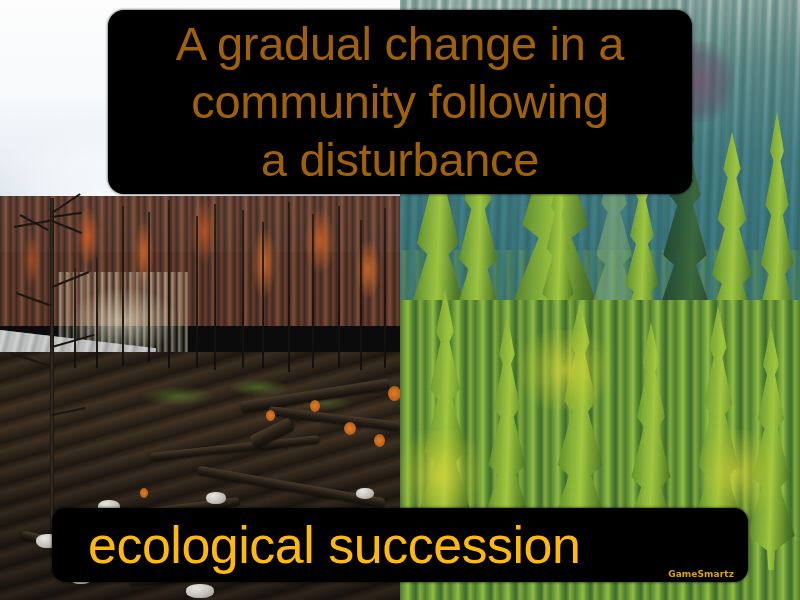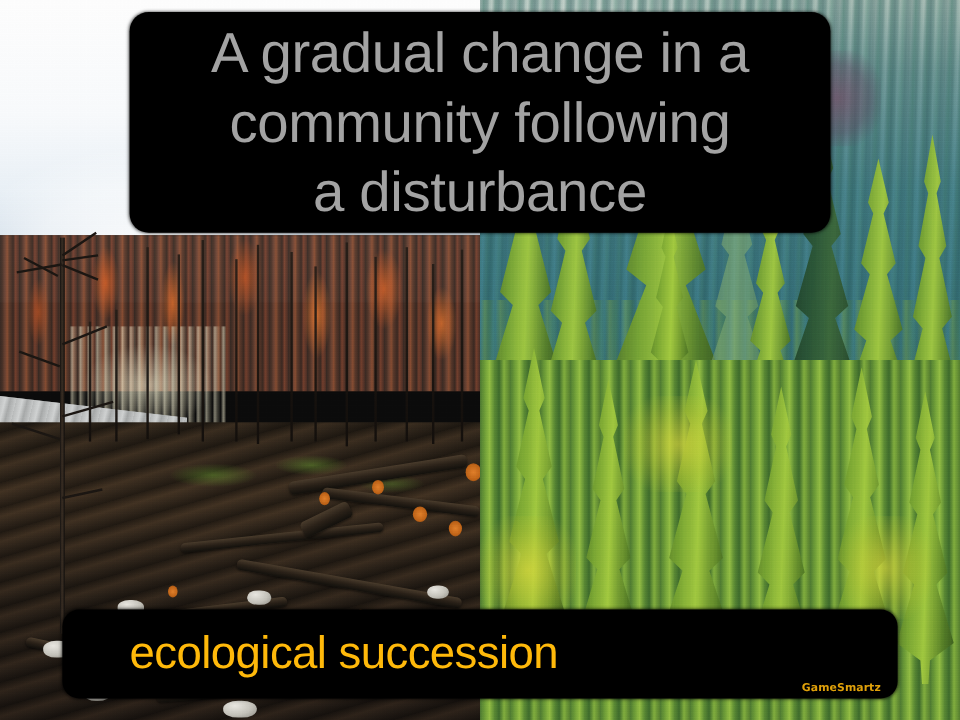--- a/index.html
+++ b/index.html
@@ -218,44 +218,44 @@
     box-shadow: 0 0 3px rgba(0,0,0,0.85);
   }
   #definition-panel {
     left: 108px;
     top: 10px;
     width: 584px;
     height: 184px;
     border-radius: 16px;
   }
   #definition-text {
-    color: #a3a3a3;
+    color: #a16207;
     font-size: 47px;
     line-height: 58px;
     font-weight: 400;
     text-align: center;
     letter-spacing: -0.3px;
     padding: 0 16px;
     white-space: pre-line;
   }
   #term-panel {
     left: 52px;
     top: 508px;
     width: 696px;
     height: 74px;
     border-radius: 14px;
     justify-content: flex-start;
   }
   #term-text {
     color: #ffb90a;
-    font-size: 38px;
+    font-size: 52px;
     line-height: 58px;
     font-weight: 400;
     letter-spacing: -0.5px;
-    padding-left: 56px;
+    padding-left: 36px;
   }
   #watermark {
     position: absolute;
     right: 14px;
     bottom: 3px;
     color: #e0a10a;
     font-size: 9px;
     font-weight: bold;
     letter-spacing: 0.1px;
     font-family: "DejaVu Sans", sans-serif;

